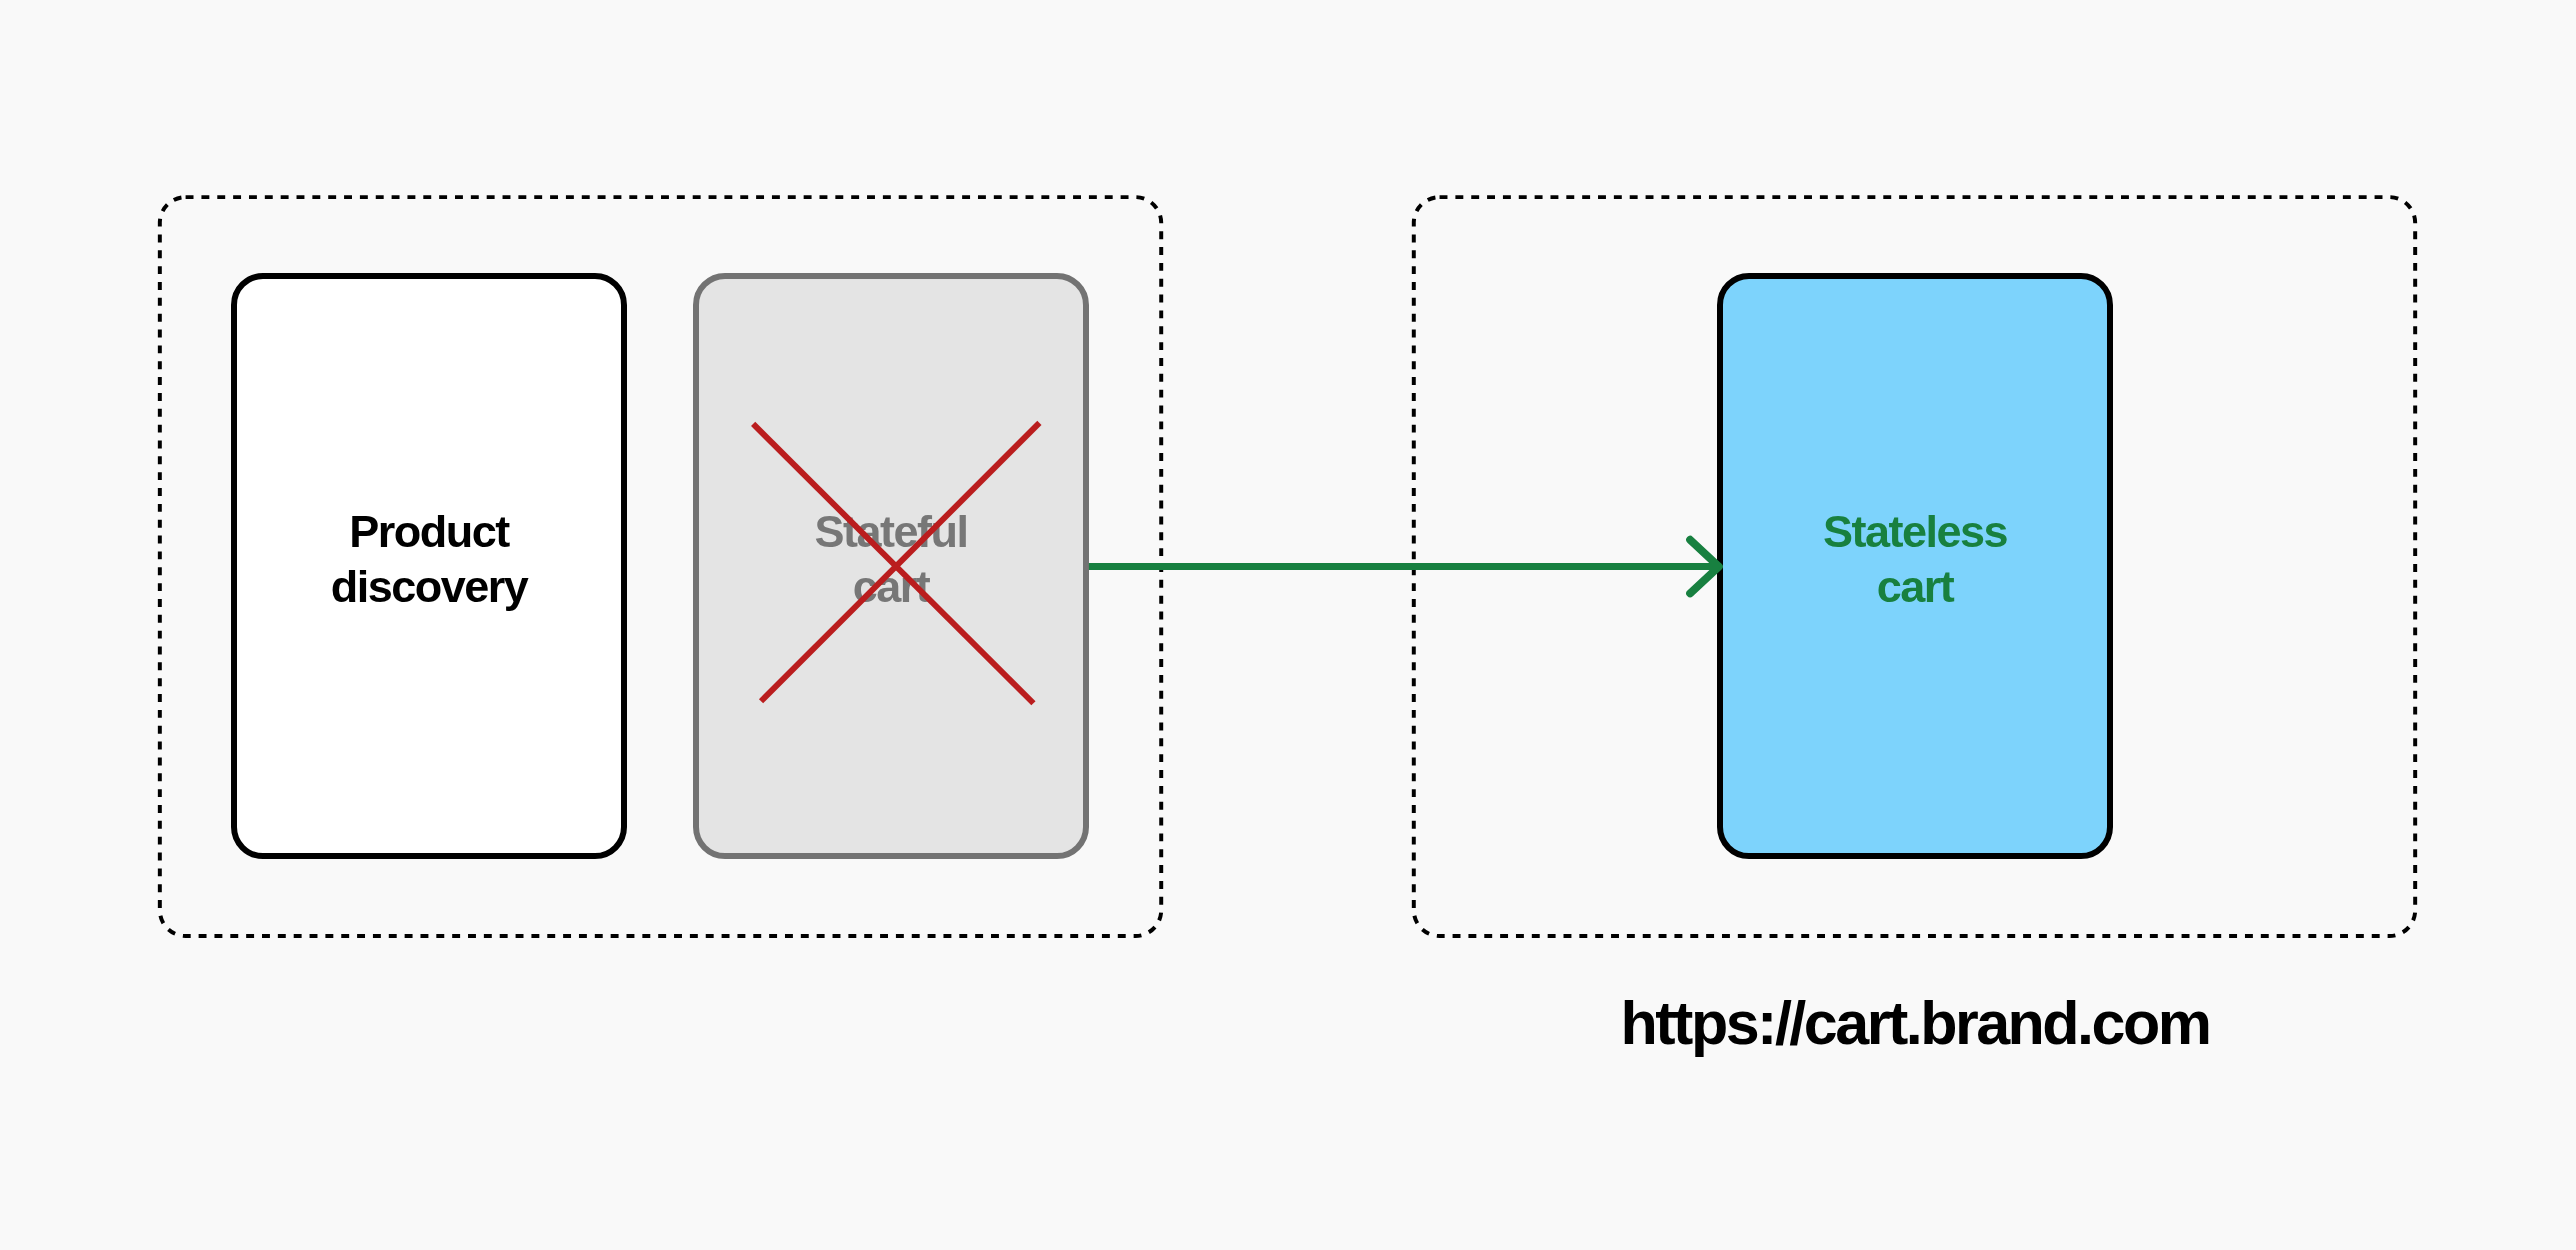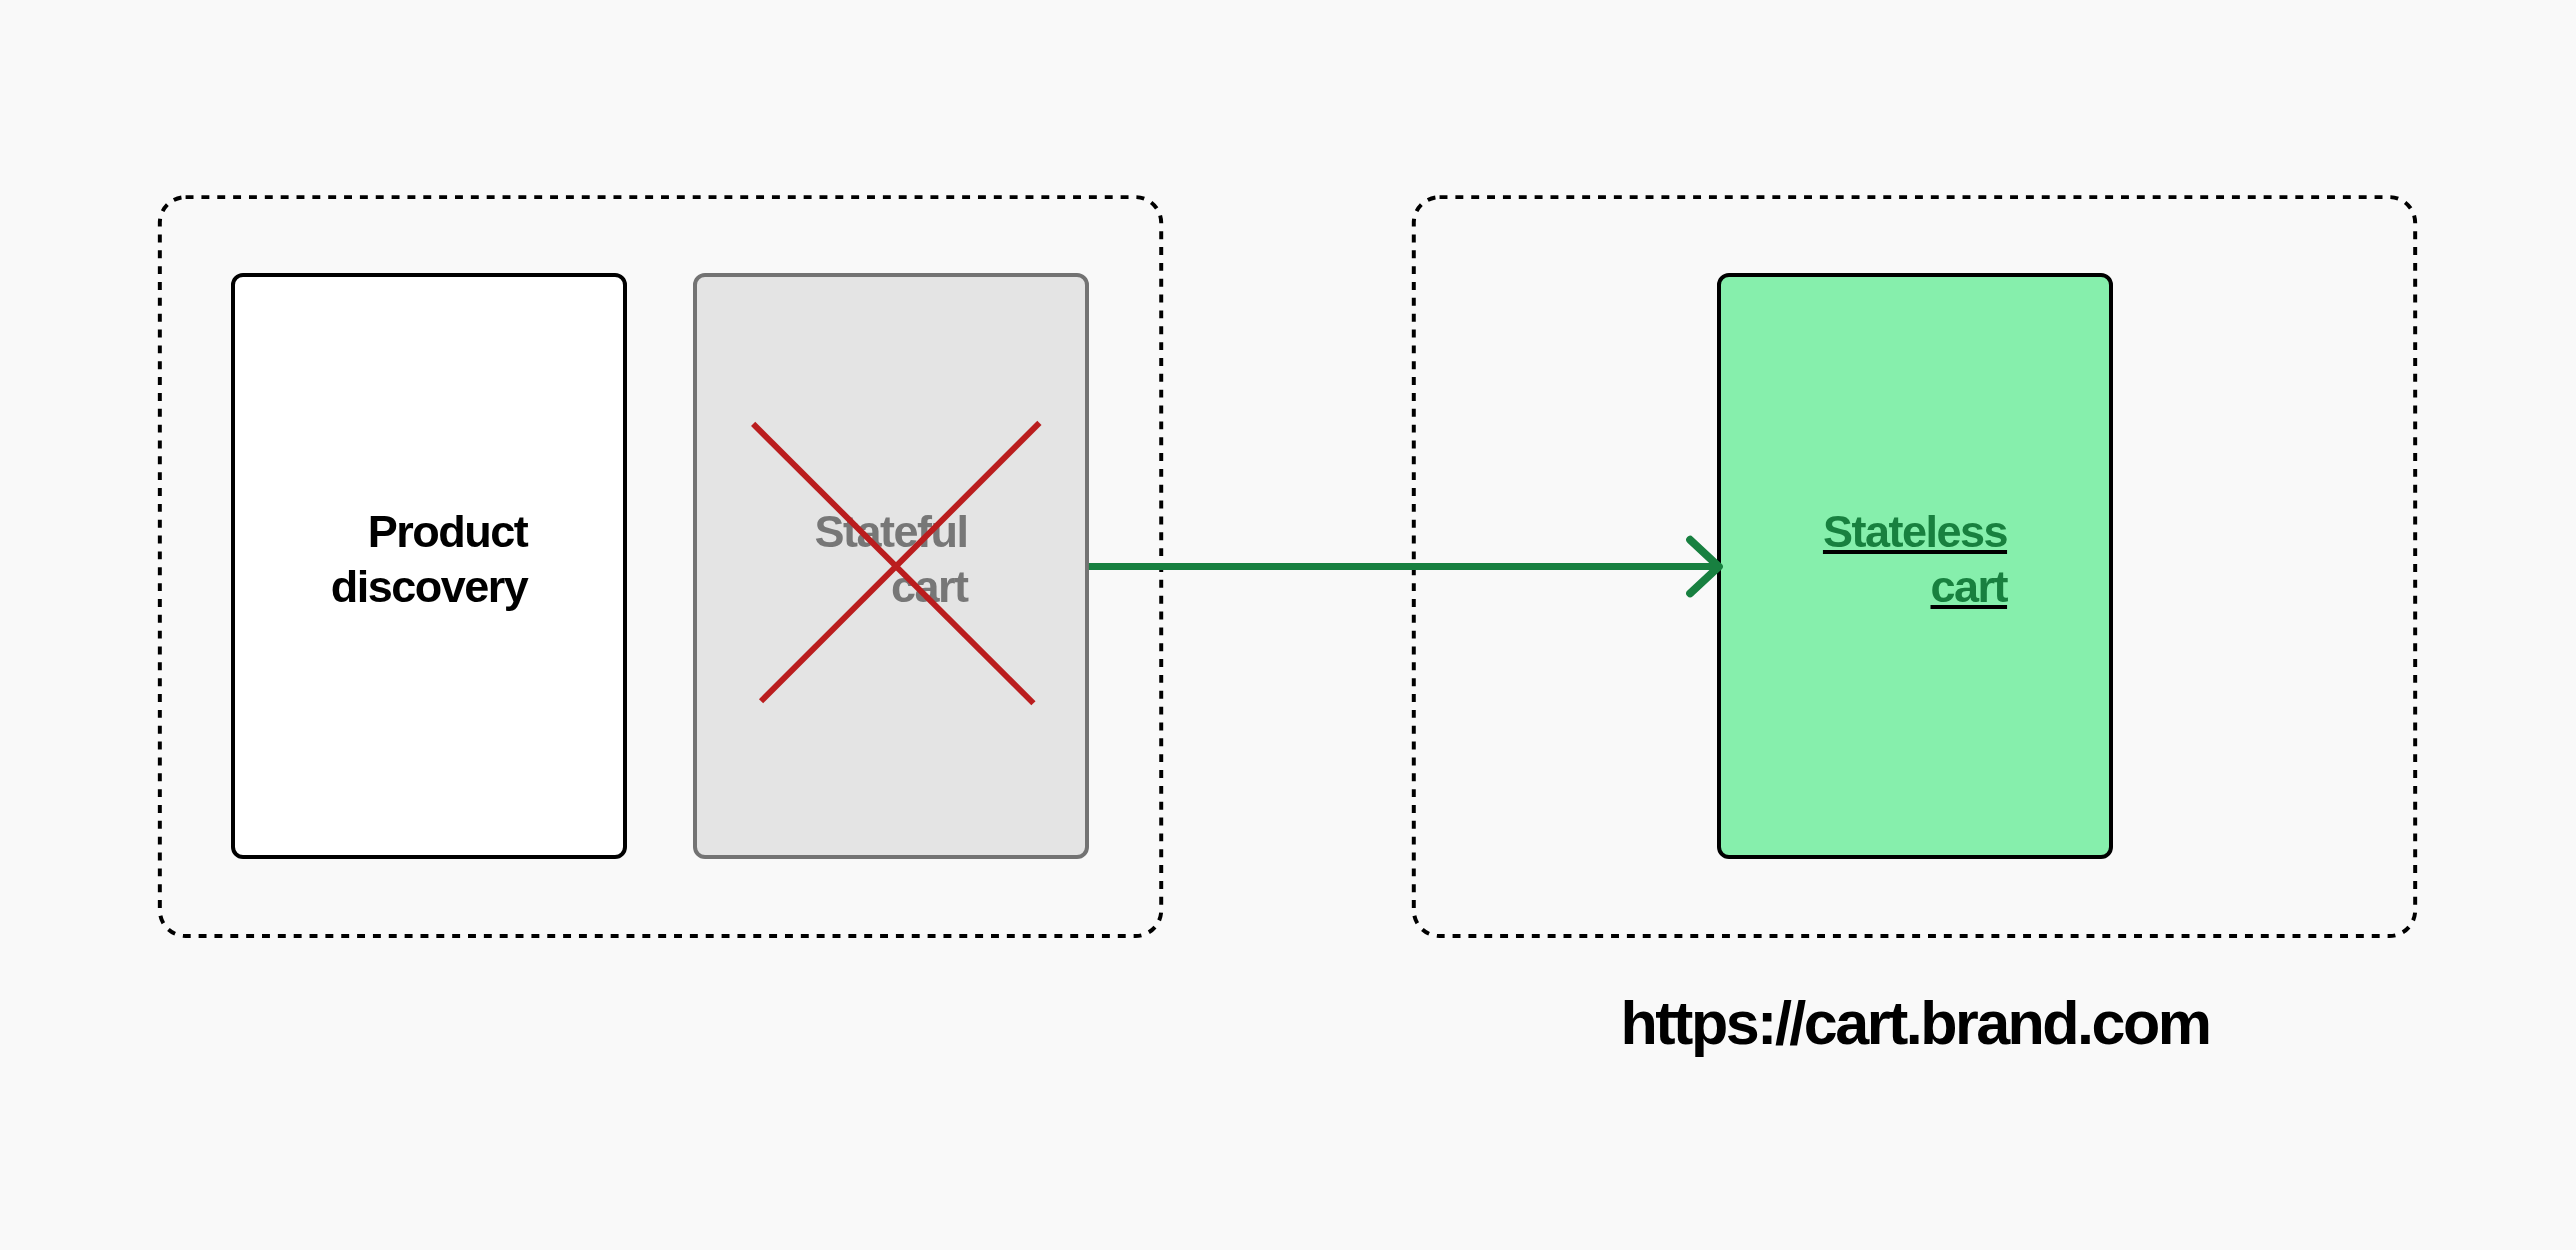--- a/index.html
+++ b/index.html
@@ -1,20 +1,20 @@
 <!DOCTYPE html>
 <html><head>
 <meta charset="utf-8">
 <style>
   html, body { margin: 0; padding: 0; }
   body { width: 2576px; height: 1250px; background: #f9f9f9; overflow: hidden; position: relative; font-family: "Liberation Sans", "DejaVu Sans", sans-serif; }
   #canvas { position: absolute; left: 0; top: 0; width: 2576px; height: 1250px; }
   .card {
-    position: absolute; box-sizing: border-box; border: 4px solid #b91c1c; border-radius: 12px; background: #ffffff;
-    display: flex; align-items: center; justify-content: center; text-align: right;
+    position: absolute; box-sizing: border-box; border: 6px solid #b91c1c; border-radius: 32px; background: #ffffff;
+    display: flex; align-items: center; justify-content: center; text-align: center;
   }
   .card-label {
     font-weight: bold; font-size: 45px; line-height: 55px; letter-spacing: -1.5px;
     white-space: pre-line; margin-top: -14px;
   }
   .url-label {
     position: absolute; font-weight: bold; font-size: 61px; line-height: 69px; letter-spacing: -2.5px;
     text-align: center; white-space: nowrap; color: #000;
   }
   svg.overlay { position: absolute; left: 0; top: 0; pointer-events: none; }
@@ -32,21 +32,21 @@
   <div class="card" id="card-0" style="left: 231px; top: 273px; width: 396px; height: 586px; background: rgb(255, 255, 255); border-color: rgb(0, 0, 0);">
     <span class="card-label" style="color: rgb(0, 0, 0);">Product
 discovery</span>
   </div>
 
   <div class="card" id="card-1" style="left: 693px; top: 273px; width: 396px; height: 586px; background: rgb(228, 228, 228); border-color: rgb(115, 115, 115);">
     <span class="card-label" style="color: rgb(119, 119, 119);">Stateful
 cart</span>
   </div>
 
-  <div class="card" id="card-2" style="left: 1717px; top: 273px; width: 396px; height: 586px; background: #86efac; border-color: rgb(0, 0, 0); text-decoration: underline;">
+  <div class="card" id="card-2" style="left: 1717px; top: 273px; width: 396px; height: 586px; background: #7dd3fc; border-color: rgb(0, 0, 0);">
     <span class="card-label" style="color: rgb(24, 128, 63);">Stateless
 cart</span>
   </div>
 
   <svg class="overlay" id="fg-svg" width="2576" height="1250" viewBox="0 0 2600 1262">
     <g>
       <line id="arrow-line" stroke-width="7" stroke-linecap="butt" x1="1099" y1="572" x2="1734" y2="572" stroke="#188040"></line>
       <polyline id="arrow-head" fill="none" stroke-width="8" stroke-linecap="round" stroke-linejoin="round" points="1706,545 1735,572 1706,599" stroke="#188040"></polyline>
     </g>
     <g>

